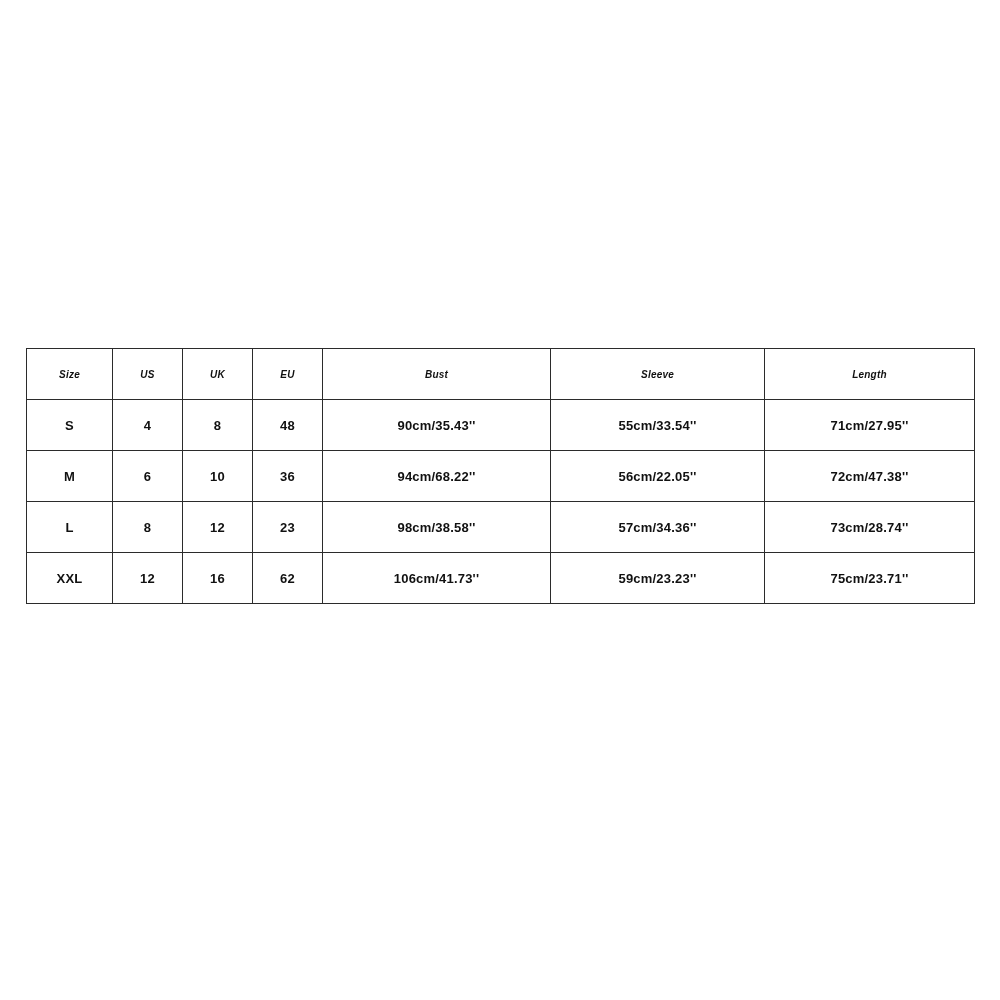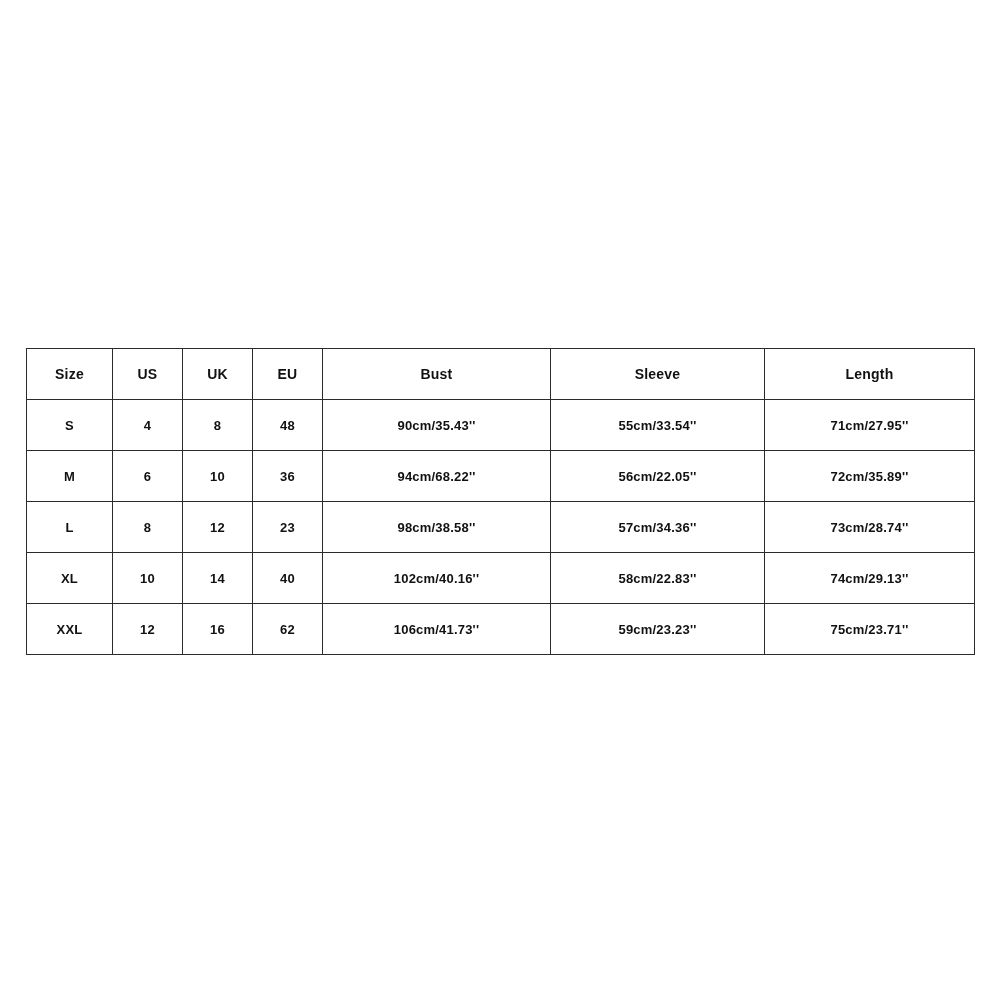--- a/index.html
+++ b/index.html
@@ -31,22 +31,23 @@
     height: 50px;
     text-align: center;
     vertical-align: middle;
     font-size: 13px;
     font-weight: bold;
     color: #111111;
     letter-spacing: 0.2px;
     padding: 0 2px;
   }
   table.size-chart thead td {
-    font-size: 14px;
+    font-size: 10px;
     font-weight: bold;
+    font-style: italic;
   }
   col.c-size { width: 86px; }
   col.c-us   { width: 70px; }
   col.c-uk   { width: 70px; }
   col.c-eu   { width: 70px; }
   col.c-bust { width: 228px; }
   col.c-slv  { width: 214px; }
   col.c-len  { width: 210px; }
 </style>
 </head>
@@ -84,39 +85,30 @@
         <td>55cm/33.54''</td>
         <td>71cm/27.95''</td>
       </tr>
       <tr>
         <td>M</td>
         <td>6</td>
         <td>10</td>
         <td>36</td>
         <td>94cm/68.22''</td>
         <td>56cm/22.05''</td>
-        <td>72cm/35.89''</td>
+        <td>72cm/47.38''</td>
       </tr>
       <tr>
         <td>L</td>
         <td>8</td>
         <td>12</td>
         <td>23</td>
         <td>98cm/38.58''</td>
         <td>57cm/34.36''</td>
         <td>73cm/28.74''</td>
-      </tr>
-      <tr>
-        <td>XL</td>
-        <td>10</td>
-        <td>14</td>
-        <td>40</td>
-        <td>102cm/40.16''</td>
-        <td>58cm/22.83''</td>
-        <td>74cm/29.13''</td>
       </tr>
       <tr>
         <td>XXL</td>
         <td>12</td>
         <td>16</td>
         <td>62</td>
         <td>106cm/41.73''</td>
         <td>59cm/23.23''</td>
         <td>75cm/23.71''</td>
       </tr>

